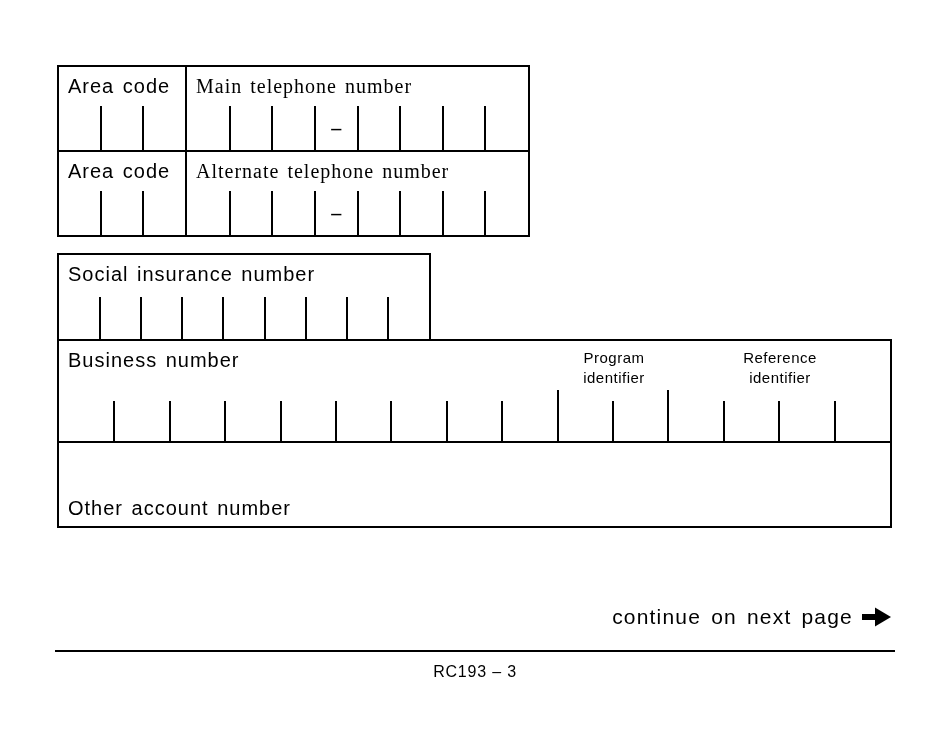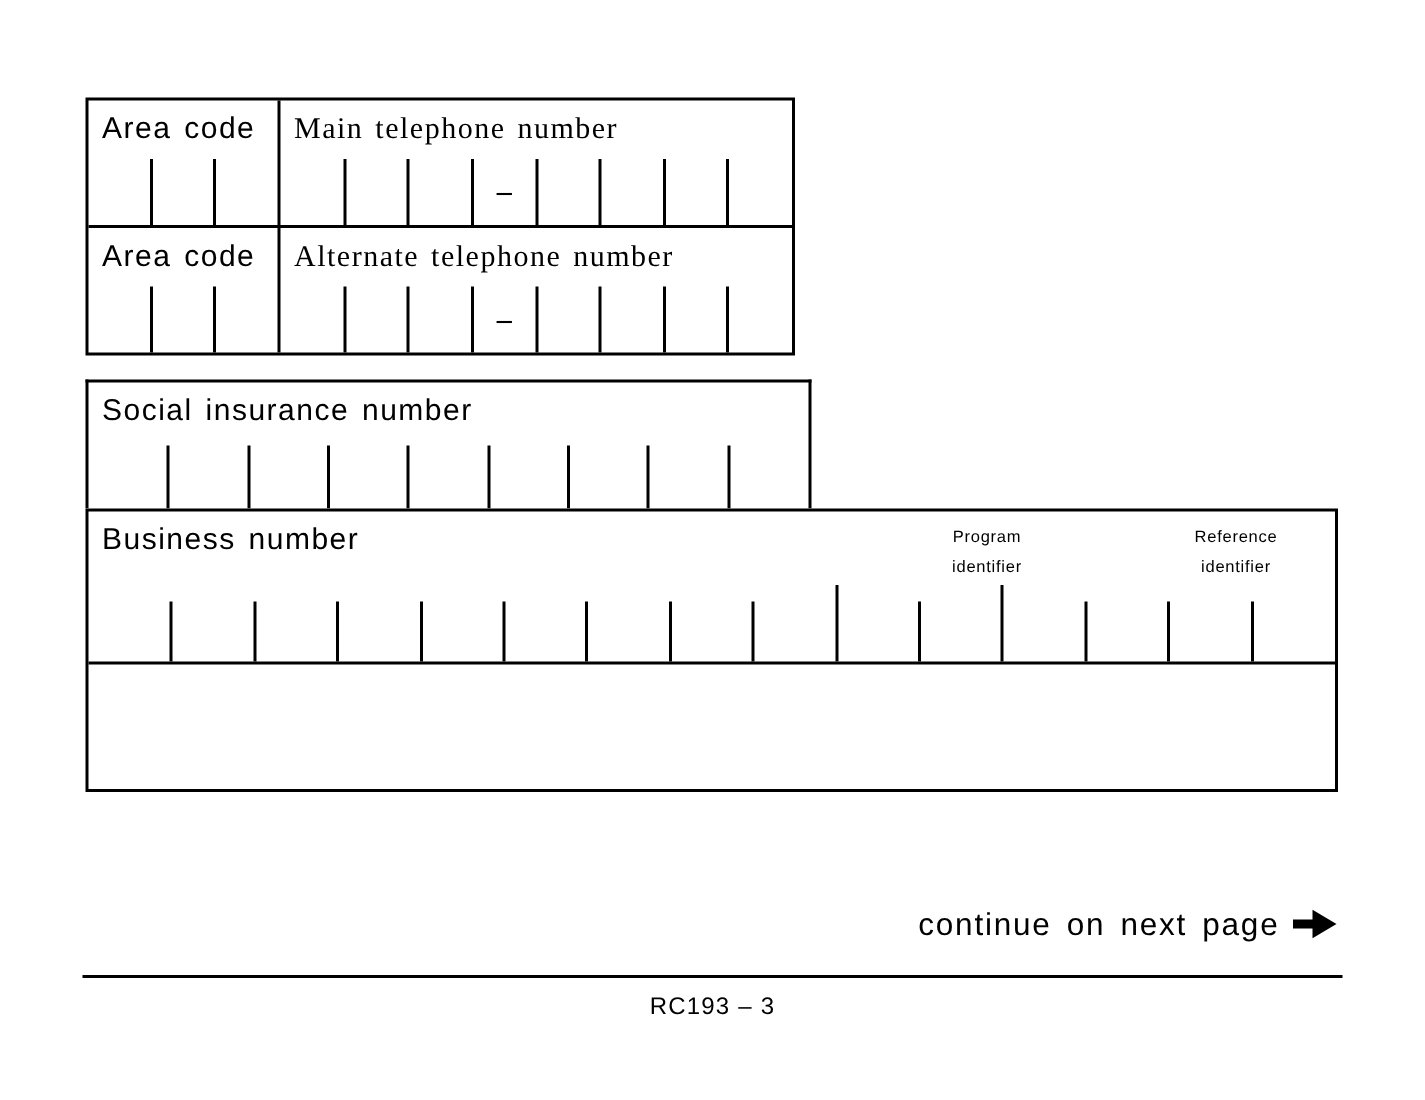--- a/index.html
+++ b/index.html
@@ -29,29 +29,29 @@
     height:var(--tick-h,44px); display:flex; align-items:center;
     font-size:20px; font-weight:bold;
   }
   
   .phone-box { left:57px; top:65px; width:473px; height:172px; display:flex; flex-direction:column; }
   .phone-row { position:relative; flex:1; display:flex; }
   .phone-row + .phone-row { border-top:2px solid var(--ink); }
   .area-cell { position:relative; width:128px; border-right:2px solid var(--ink); }
   .num-cell { position:relative; flex:1;font-family:Liberation Serif, serif; }
   
-  .sin-box { left:57px; top:253px; width:484px; height:86px; border-bottom:none;padding-left:20px; }
+  .sin-box { left:57px; top:253px; width:374px; height:86px; border-bottom:none;padding-left:20px; }
   
   .biz-box { left:57px; top:339px; width:835px; height:189px; display:flex; flex-direction:column;gap:46px; }
   .biz-section { position:relative; height:102px; border-bottom:2px solid var(--ink); }
   .other-section { position:relative; flex:1; }
   .sub-label {
     position:absolute; top:7px; transform:translateX(-50%);
-    text-align:center; font-size:11px; line-height:20px;
-    letter-spacing:0.5px; white-space:nowrap;margin-left:44px;
+    text-align:center; font-size:15px; line-height:20px;
+    letter-spacing:0.5px; white-space:nowrap;
   }
   .program-label { left:555px; }
   .reference-label { left:721px; }
   
   .continue-note {
     position:absolute; top:605px; left:0; width:892px;
     text-align:right; font-size:21px; letter-spacing:1.2px; word-spacing:3px;
   }
   .continue-note svg { vertical-align:-3px; margin-left:9px; }
   .footer-divider { position:absolute; left:55px; top:650px; width:840px; height:2px; background:var(--ink); }
@@ -147,20 +147,23 @@
           <div class="tick" style="left: 46.6667%;"></div>
           <div class="tick" style="left: 53.3333%;"></div>
           <div class="tick tall" style="left: 60%;"></div>
           <div class="tick" style="left: 66.6667%;"></div>
           <div class="tick tall" style="left: 73.3333%;"></div>
           <div class="tick" style="left: 80%;"></div>
           <div class="tick" style="left: 86.6667%;"></div>
           <div class="tick" style="left: 93.3333%;"></div>
         </div>
     </div>
+    <div class="other-section">
+      <div class="label">Other account number</div>
+    </div>
   </div>
 
   <div class="continue-note">
     <span>continue on next page</span><svg width="30" height="20" viewBox="0 0 30 20" aria-hidden="true">
       <rect x="0" y="7" width="16" height="6" fill="#000"></rect>
       <polygon points="13,0.5 29,10 13,19.5" fill="#000"></polygon>
     </svg>
   </div>
 
   <div class="footer-divider"></div>

